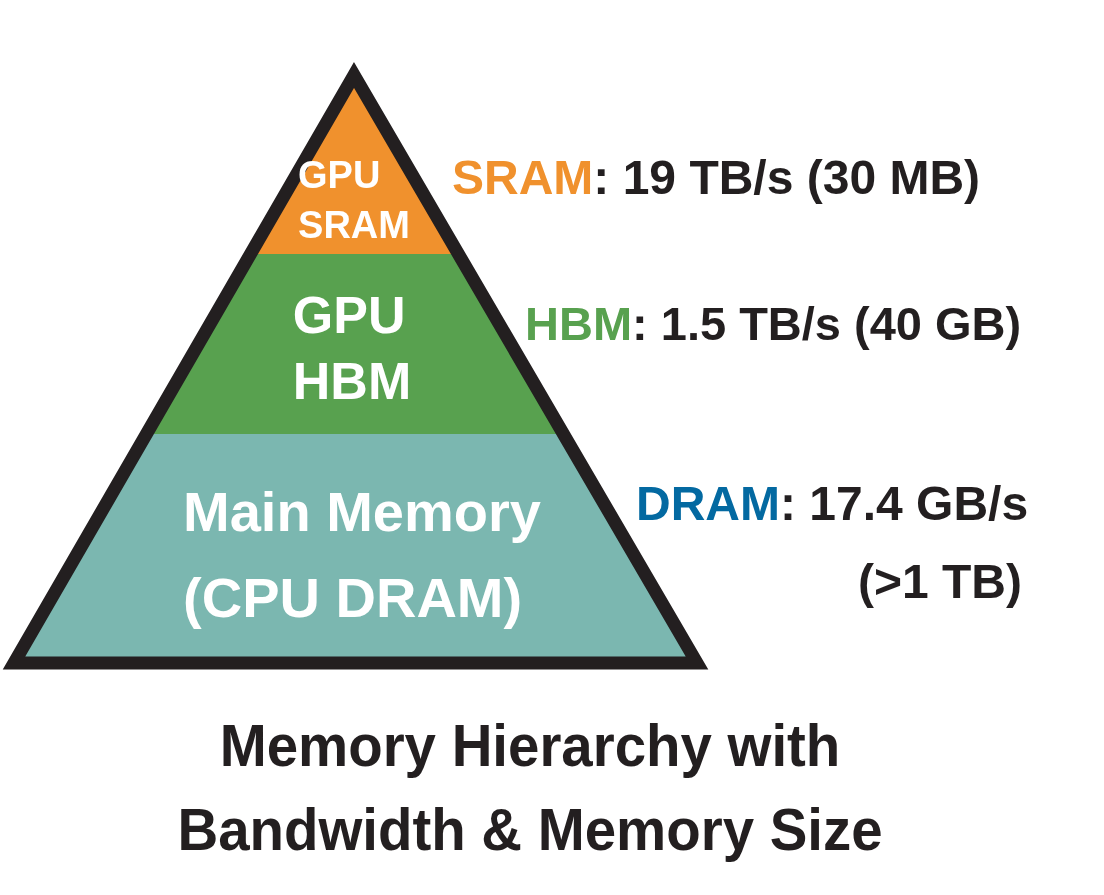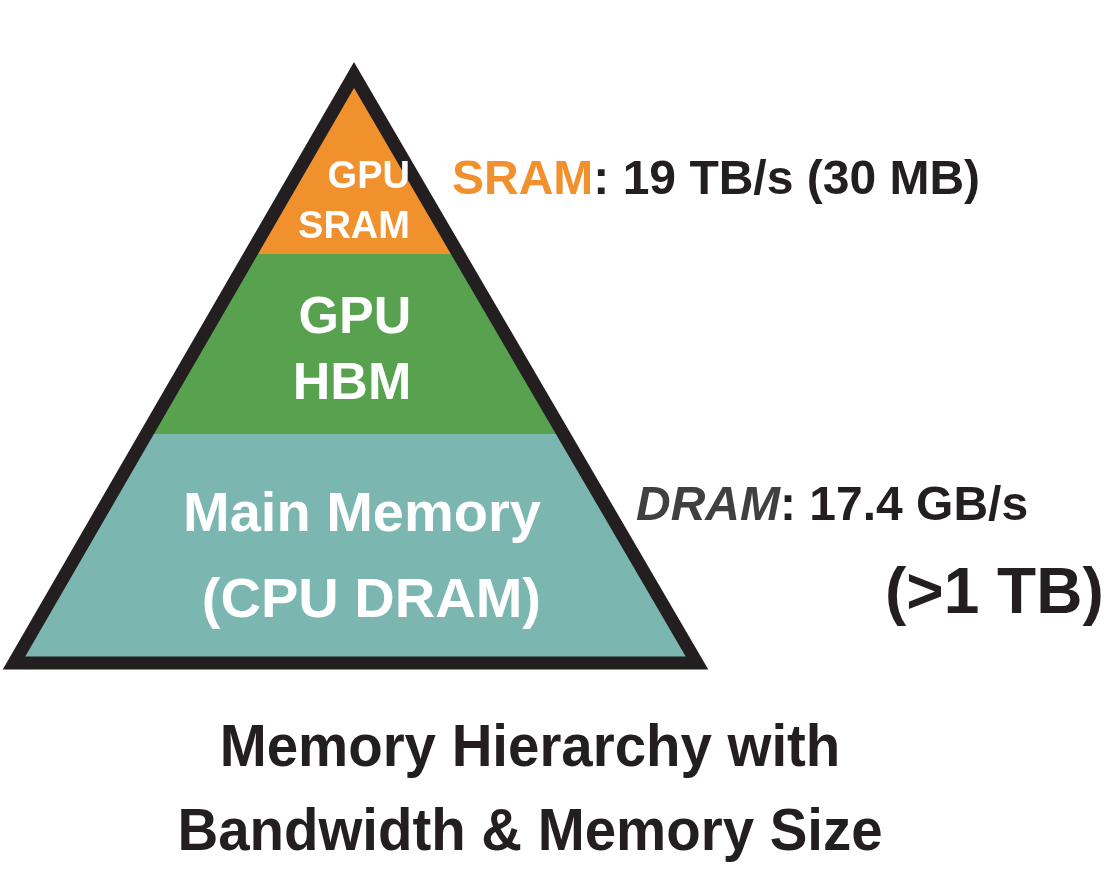--- a/index.html
+++ b/index.html
@@ -18,41 +18,41 @@
   #pyramid-svg {
     position: absolute;
     left: 0;
     top: 0;
   }
   .tier-label {
     position: absolute;
     transform: translateX(-50%);
     color: #ffffff;
     font-weight: 700;
-    text-align: right;
+    text-align: left;
     white-space: nowrap;
   }
   #tier-label-sram { left: 354px; top: 150px; font-size: 38px; line-height: 50px; }
   #tier-label-hbm  { left: 352px; top: 282px; font-size: 52px; line-height: 66px; }
   #tier-label-dram { left: 362px; top: 469px; font-size: 56px; line-height: 86px; }
 
   .annotation {
     position: absolute;
     font-weight: 700;
     color: #231F20;
     white-space: nowrap;
   }
   #annotation-sram  { left: 452px; top: 150px; font-size: 48px; }
   #annotation-hbm   { left: 525px; top: 296px; font-size: 47px; }
   #annotation-dram  { left: 636px; top: 476px; font-size: 48px; }
-  #annotation-dram2 { left: 858px; top: 554px; font-size: 64px; margin-left: 27px; }
+  #annotation-dram2 { left: 858px; top: 554px; font-size: 48px; }
 
   .c-orange { color: #F0912D; }
   .c-green  { color: #58A14F; }
-  .c-teal   { color: #404040; font-style: italic; }
+  .c-teal   { color: #0369a1; }
 
   #caption {
     position: absolute;
     left: 0;
     top: 704px;
     width: 1060px;
     text-align: center;
     font-size: 60px;
     line-height: 84px;
     font-weight: 700;
@@ -93,20 +93,23 @@
 
   <div class="tier-label" id="tier-label-dram">
     <div>Main Memory</div>
     <div>(CPU DRAM)</div>
   </div>
 
   <div class="annotation" id="annotation-sram">
     <span class="c-orange">SRAM</span><span>: 19 TB/s (30 MB)</span>
   </div>
 
+  <div class="annotation" id="annotation-hbm">
+    <span class="c-green">HBM</span><span>: 1.5 TB/s (40 GB)</span>
+  </div>
 
   <div class="annotation" id="annotation-dram">
     <span class="c-teal">DRAM</span><span>: 17.4 GB/s</span>
   </div>
 
   <div class="annotation" id="annotation-dram2">
     <span>(&gt;1 TB)</span>
   </div>
 
   <div id="caption">

